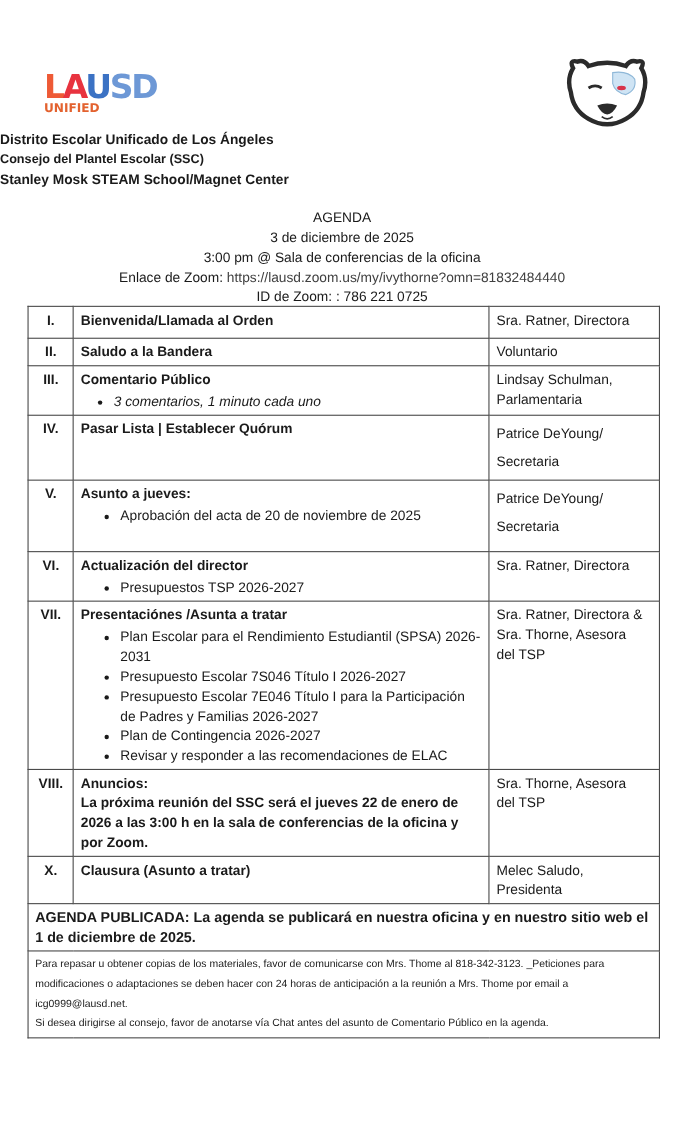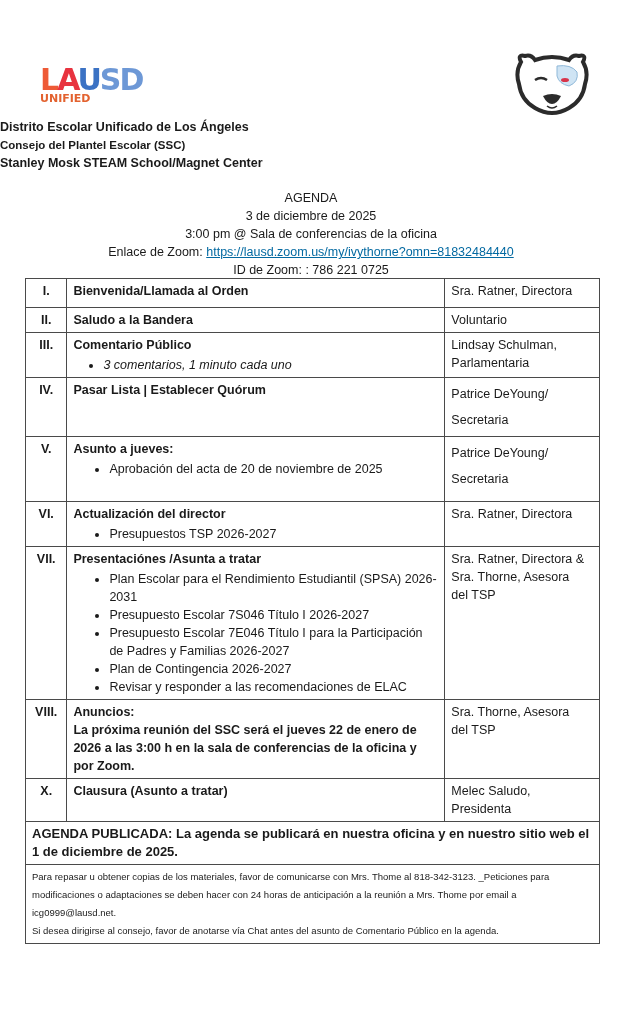--- a/index.html
+++ b/index.html
@@ -13,21 +13,21 @@
   .logo .big .u { color: #3b72c4; }
   .logo .big .sd { color: #6d98d6; }
   .logo .small { font-family: "DejaVu Sans", sans-serif; font-weight: bold; font-size: 11px;
                  color: #e3622f; line-height: 11px; display: block; margin-top: -1px; }
   .mascot { position: absolute; left: 513px; top: 52px; width: 78px; height: 64px; }
   .header { position: absolute; left: 0; top: 118px; width: 622px; text-align: left; }
   .header .h { font-weight: bold; font-size: 12.5px; line-height: 18px; color: #1a1a1a; }
   .header .h.small { font-size: 11.5px; }
   .info { position: absolute; left: 0; top: 189px; width: 622px; text-align: center;
           font-size: 12.5px; line-height: 18px; color: #1a1a1a; }
-  .info a { color: #0369a1; text-decoration: underline; }
+  .info a { color: #404040; }
   table.agenda { position: absolute; left: 25px; top: 278px; width: 575px; border-collapse: collapse;
                  font-size: 12.5px; }
   table.agenda td { border: 1.5px solid #4a4a4a; vertical-align: top; padding: 3px 6px; line-height: 18px; }
   td.num { width: 28px; text-align: center; font-weight: bold; }
   td.item { width: 361px; }
   td.resp { width: 140px; }
   .t { font-weight: bold; }
   ul { margin: 2px 0 0 0; padding-left: 36px; }
   ul li { margin: 0; line-height: 18px; }
   ul.it li { font-style: italic; }

